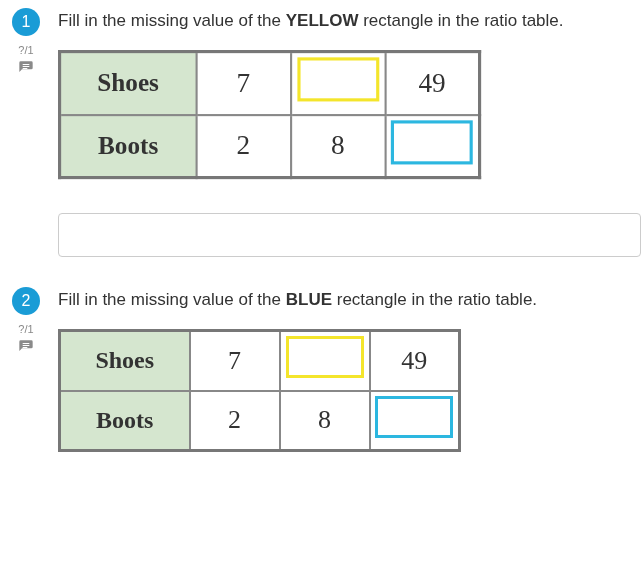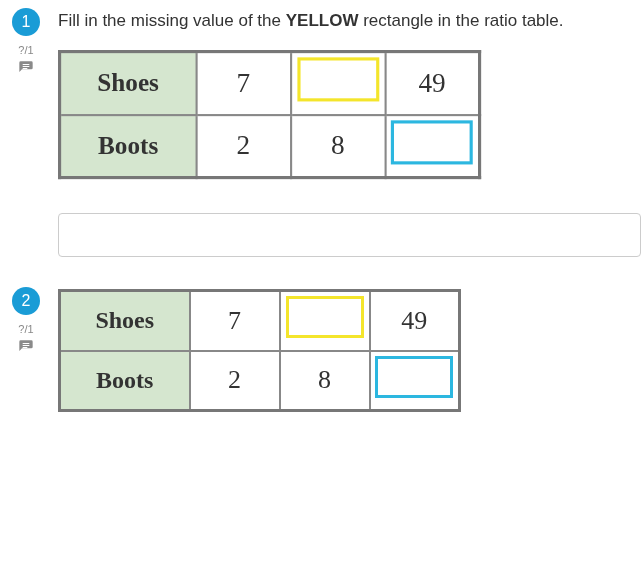--- a/index.html
+++ b/index.html
@@ -143,20 +143,23 @@
   <div class="left-col">
     <div class="qnum">2</div>
     <div class="points">?/1</div>
     <div class="comment-icon">
       <svg width="16" height="16" viewBox="0 0 24 24" fill="#8a8a8a">
           <path d="M20 2H4a2 2 0 0 0-2 2v14l4-4h14a2 2 0 0 0 2-2V4a2 2 0 0 0-2-2zM7 9h10v1.5H7zM7 6h10v1.5H7zM7 12h7v1.5H7z"></path>
         </svg>
     </div>
   </div>
   <div class="content">
+    <div class="prompt">
+      <span>Fill in the missing value of the </span><b>BLUE</b><span> rectangle in the ratio table.</span>
+    </div>
     <table class="ratio-table">
       <tbody>
           <tr>
         <td class="rt-label">Shoes</td>
         <td class="rt-cell">7</td>
         <td class="rt-cell"><span class="hl-box hl-yellow"></span></td>
         <td class="rt-cell">49</td>
       </tr>
       <tr>
         <td class="rt-label">Boots</td>

